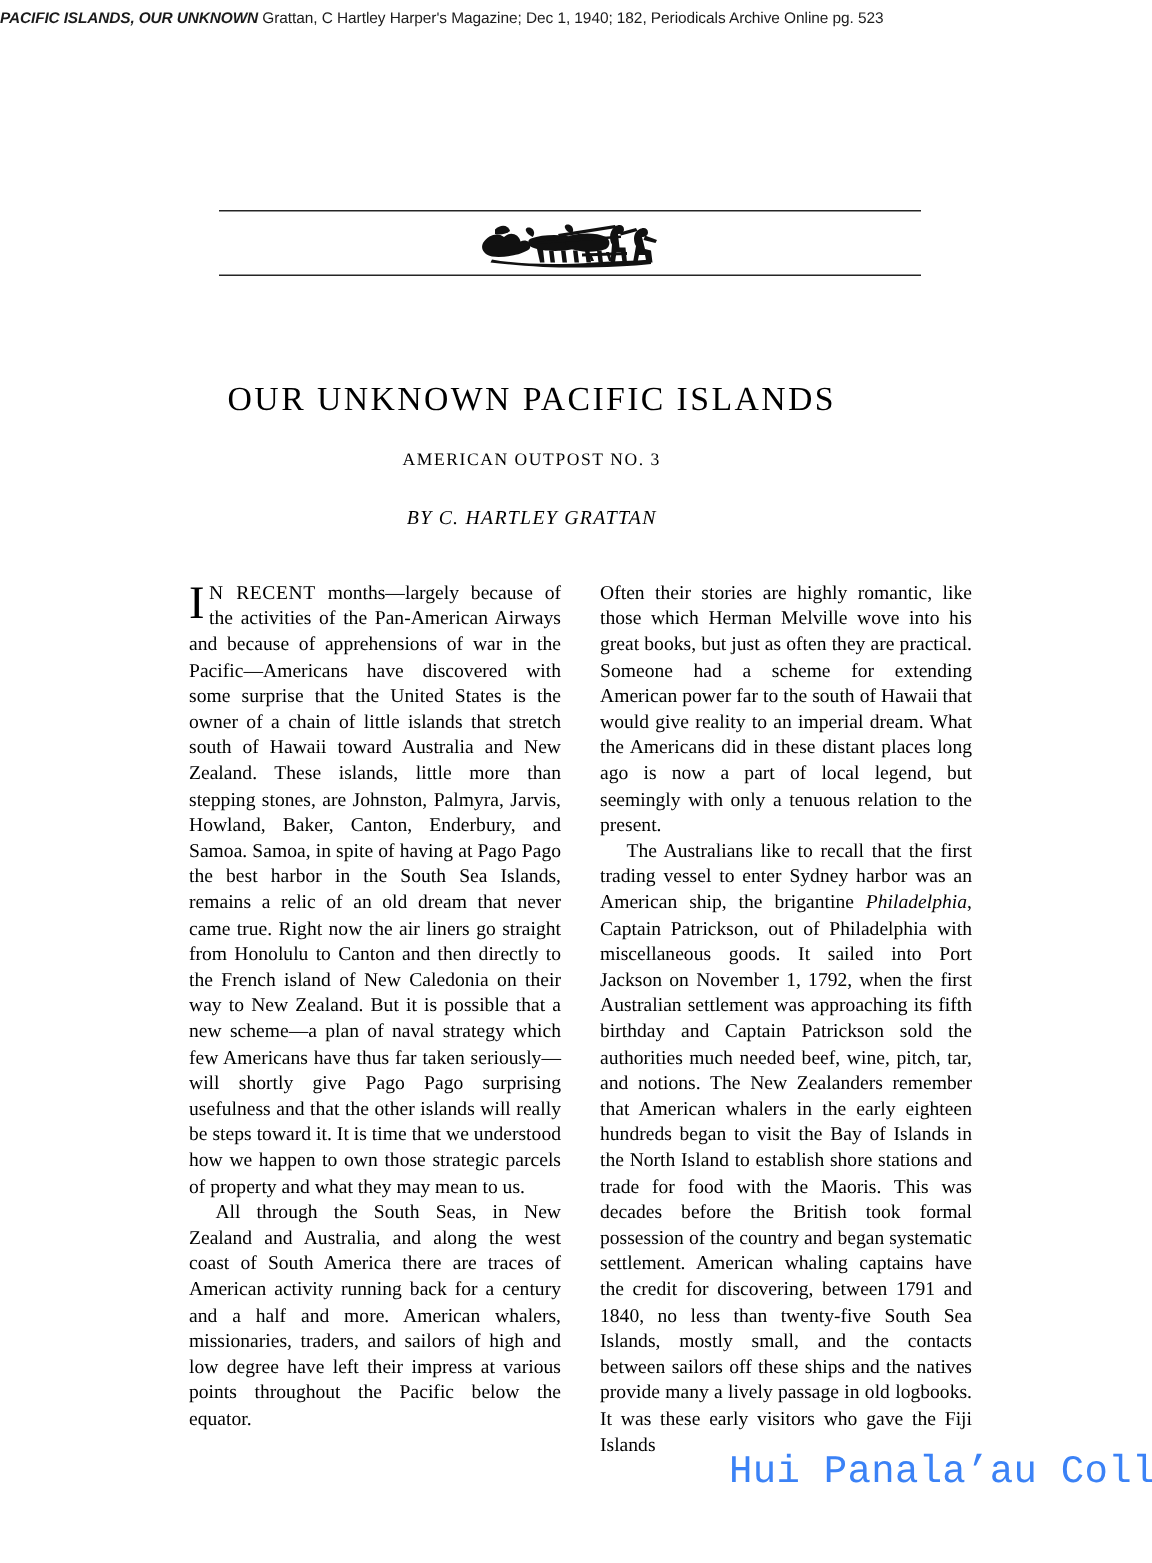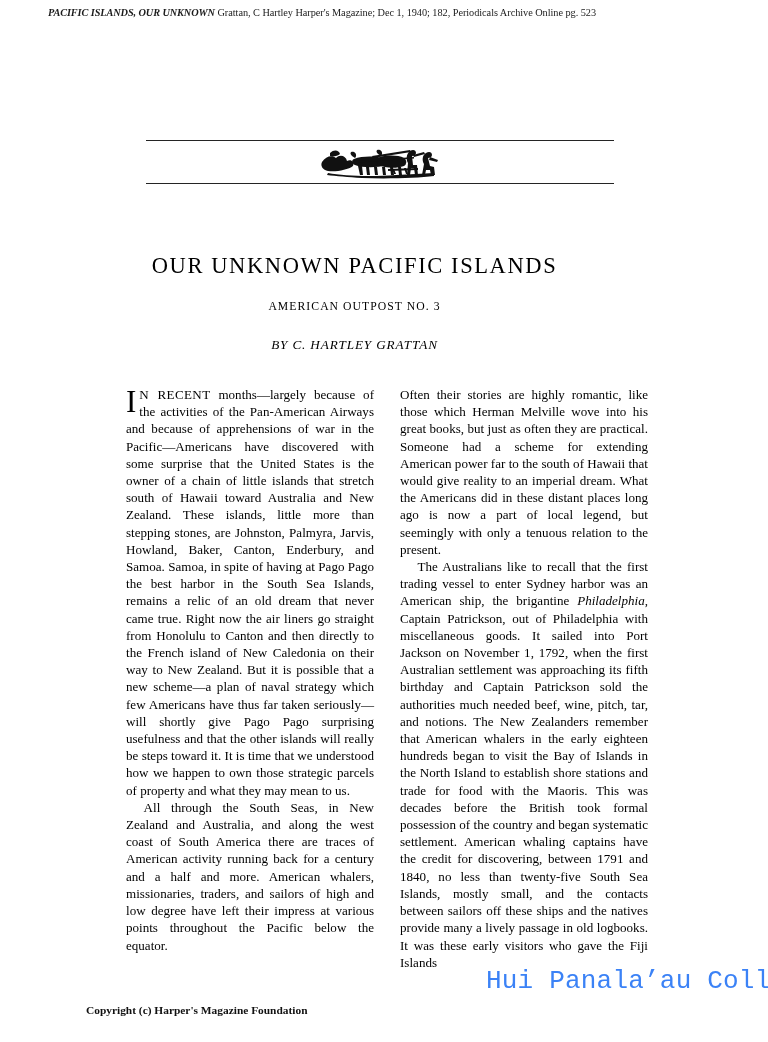--- a/index.html
+++ b/index.html
@@ -16,22 +16,22 @@
     color: #000;
     -webkit-font-smoothing: antialiased;
   }
 
   
   .scan-header {
     position: absolute;
     top: 6px;
     left: 0;
     width: 644px;
-    text-align: center;
-    font-family: Liberation Serif, serif;
+    text-align: left;
+    font-family: Liberation Sans, sans-serif;
     font-size: 10.3px;
     line-height: 13px;
     color: #1b1b1b;
     white-space: nowrap;
     letter-spacing: -0.05px;
   }
   .scan-header .hdr-title {
     font-weight: bold;
     font-style: italic;
     letter-spacing: -0.1px;
@@ -243,16 +243,15 @@
     <div class="col">
       <p class="no-indent">Often their stories are highly romantic, like those which Herman Melville wove into his great books, but just as often they are practical.   Someone had a scheme for extending American power far to the south of Hawaii that would give reality to an imperial dream.   What the Americans did in these distant places long ago is now a part of local legend, but seemingly with only a tenuous relation to the present.</p>
       <p><span>The Australians like to recall that the first trading vessel to enter Sydney harbor was an American ship, the brigantine </span><span class="ital">Philadelphia</span><span>, Captain Patrickson, out of Philadelphia with miscellaneous goods. It sailed into Port Jackson on November 1, 1792, when the first Australian settlement was approaching its fifth birthday and Captain Patrickson sold the authorities much needed beef, wine, pitch, tar, and notions.   The New Zealanders remember that American whalers in the early eighteen hundreds began to visit the Bay of Islands in the North Island to establish shore stations and trade for food with the Maoris.   This was decades before the British took formal possession of the country and began systematic settlement.   American whaling captains have the credit for discovering, between 1791 and 1840, no less than twenty-five South Sea Islands, mostly small, and the contacts between sailors off these ships and the natives provide many a lively passage in old logbooks.   It was these early visitors who gave the Fiji Islands</span></p>
     </div>
 
   </div>
 
   <div class="watermark">Hui Panala’au Collection</div>
 
   <div class="footer">
-    <div>Copyright (c) Harper's Magazine Foundation</div>
   </div>
 
 </div>
 
 </body></html>

